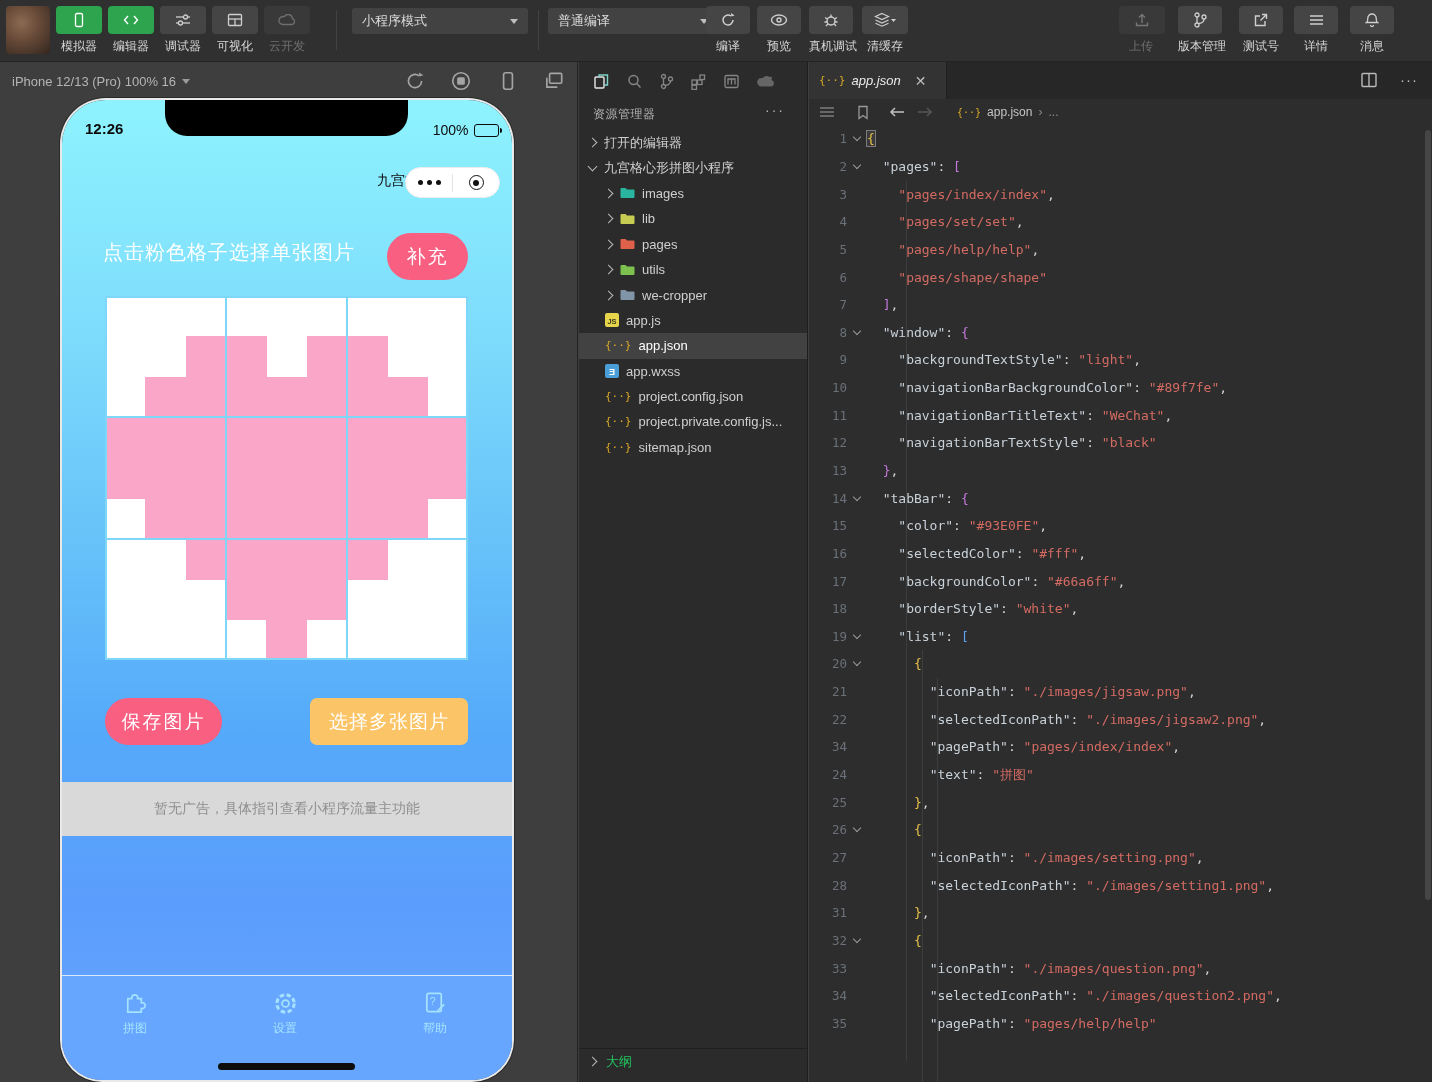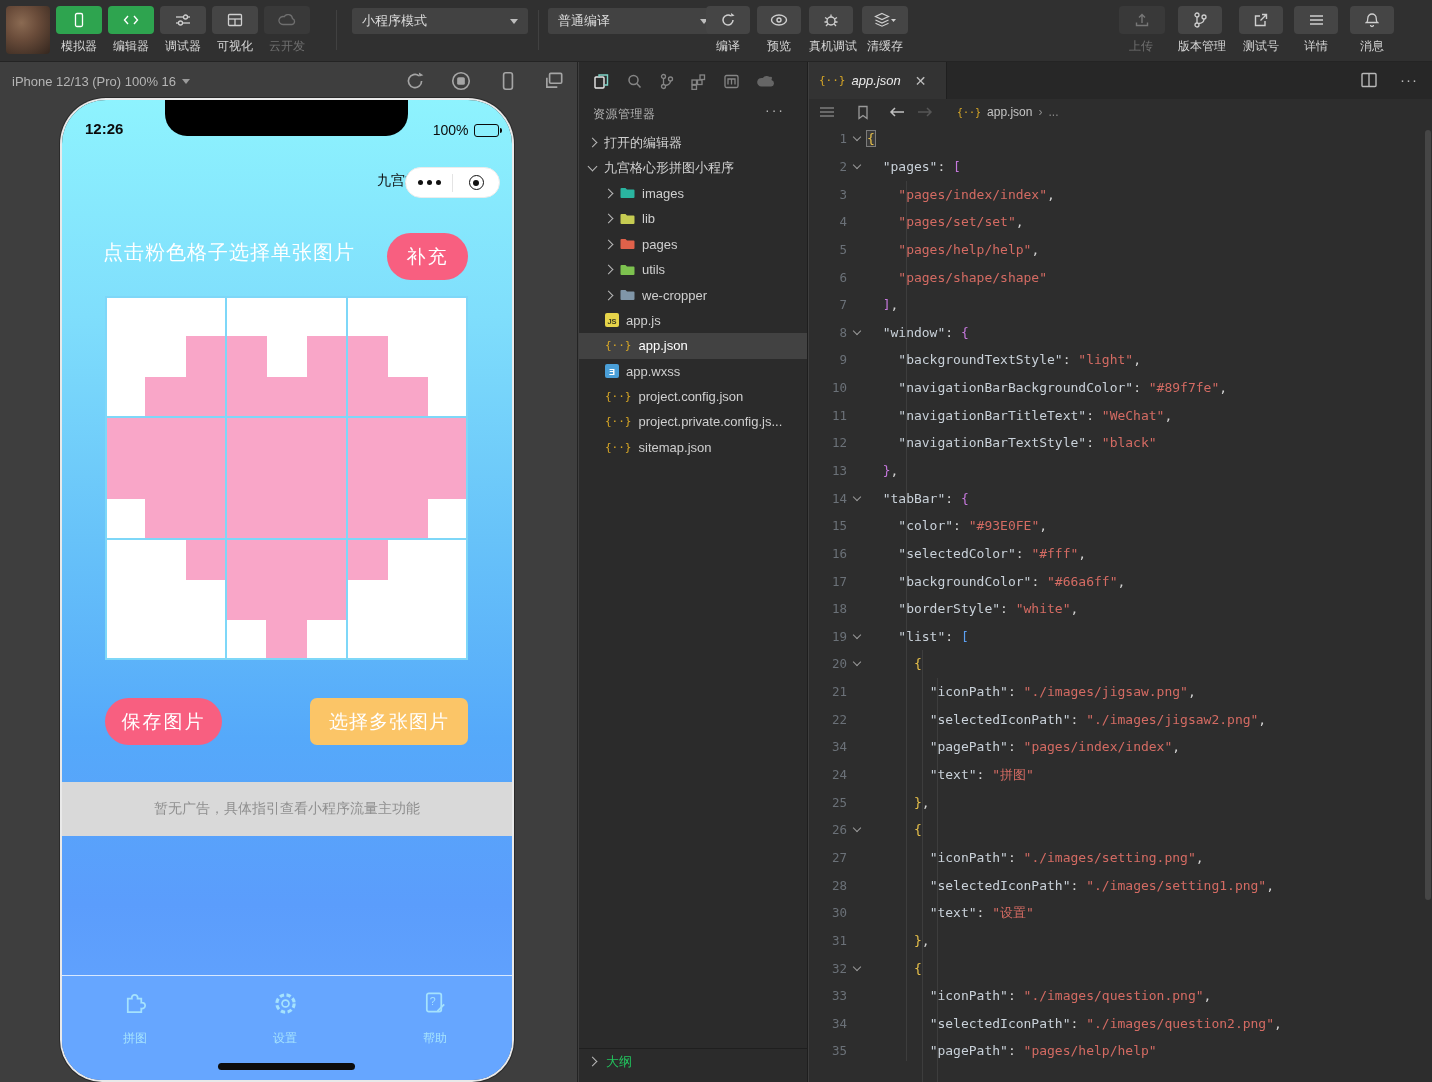--- a/index.html
+++ b/index.html
@@ -60,21 +60,21 @@
 
   .heartgrid { position:absolute; left:43px; top:196px; width:363px; height:364px; background:#ffffff; }
   .hg-cell { position:absolute; }
   .hg-line { position:absolute; z-index:5; }
 
   .adbar { position:absolute; left:0; top:682px; width:450px; height:54px; background:#d9d9d9; display:flex; align-items:center; justify-content:center; }
   .adbar span { color:#8f8f8f; font-size:14px; }
 
   .tabbar { position:absolute; left:0; top:875px; width:450px; height:105px; background:#66a6ff; border-top:1px solid rgba(255,255,255,0.75); }
   .tb-item { position:absolute; top:14px; width:80px; text-align:center; color:#a5e2fd; }
-  .tb-item .lab { font-size:12px; margin-top:13px; }
+  .tb-item .lab { font-size:12px; margin-top:3px; }
   .homebar { position:absolute; left:156px; top:963px; width:137px; height:7px; background:#0d0d0d; border-radius:4px; }
 
   
   .explorer { position:absolute; left:579px; top:62px; width:229px; height:1020px; background:#2b2b2b; border-right:1px solid #1e1e1e; }
   .actstrip { position:absolute; left:0; top:0; width:100%; height:38px; display:flex; align-items:center; gap:16px; padding-left:14px; }
   .actstrip svg { opacity:.62; }
   .actstrip svg.active { opacity:1; }
   .exp-head { position:absolute; left:14px; top:44px; font-size:12px; color:#b3b3b3; letter-spacing:.5px; }
   .exp-more { position:absolute; right:22px; top:40px; color:#b3b3b3; font-size:14px; letter-spacing:2px; }
   .tree { position:absolute; left:0; top:68px; width:100%; }
@@ -742,25 +742,20 @@
           <span class="ln">27</span>
           <span class="foldc"></span>
           <span class="ctext" style="padding-left:62.64px"><span class="tk k">"iconPath"</span><span class="tk p">: </span><span class="tk s">"./images/setting.png"</span><span class="tk p">,</span></span>
         </div>
         <div class="cl">
           <span class="ln">28</span>
           <span class="foldc"></span>
           <span class="ctext" style="padding-left:62.64px"><span class="tk k">"selectedIconPath"</span><span class="tk p">: </span><span class="tk s">"./images/setting1.png"</span><span class="tk p">,</span></span>
         </div>
         <div class="cl">
-          <span class="ln">30</span>
-          <span class="foldc"></span>
-          <span class="ctext" style="padding-left:62.64px"><span class="tk k">"text"</span><span class="tk p">: </span><span class="tk s">"设置"</span></span>
-        </div>
-        <div class="cl">
           <span class="ln">31</span>
           <span class="foldc"></span>
           <span class="ctext" style="padding-left:46.980000000000004px"><span class="tk b1">}</span><span class="tk p">,</span></span>
         </div>
         <div class="cl">
           <span class="ln">32</span>
           <span class="foldc">
             <i></i>
           </span>
           <span class="ctext" style="padding-left:46.980000000000004px"><span class="tk b1">{</span></span>

